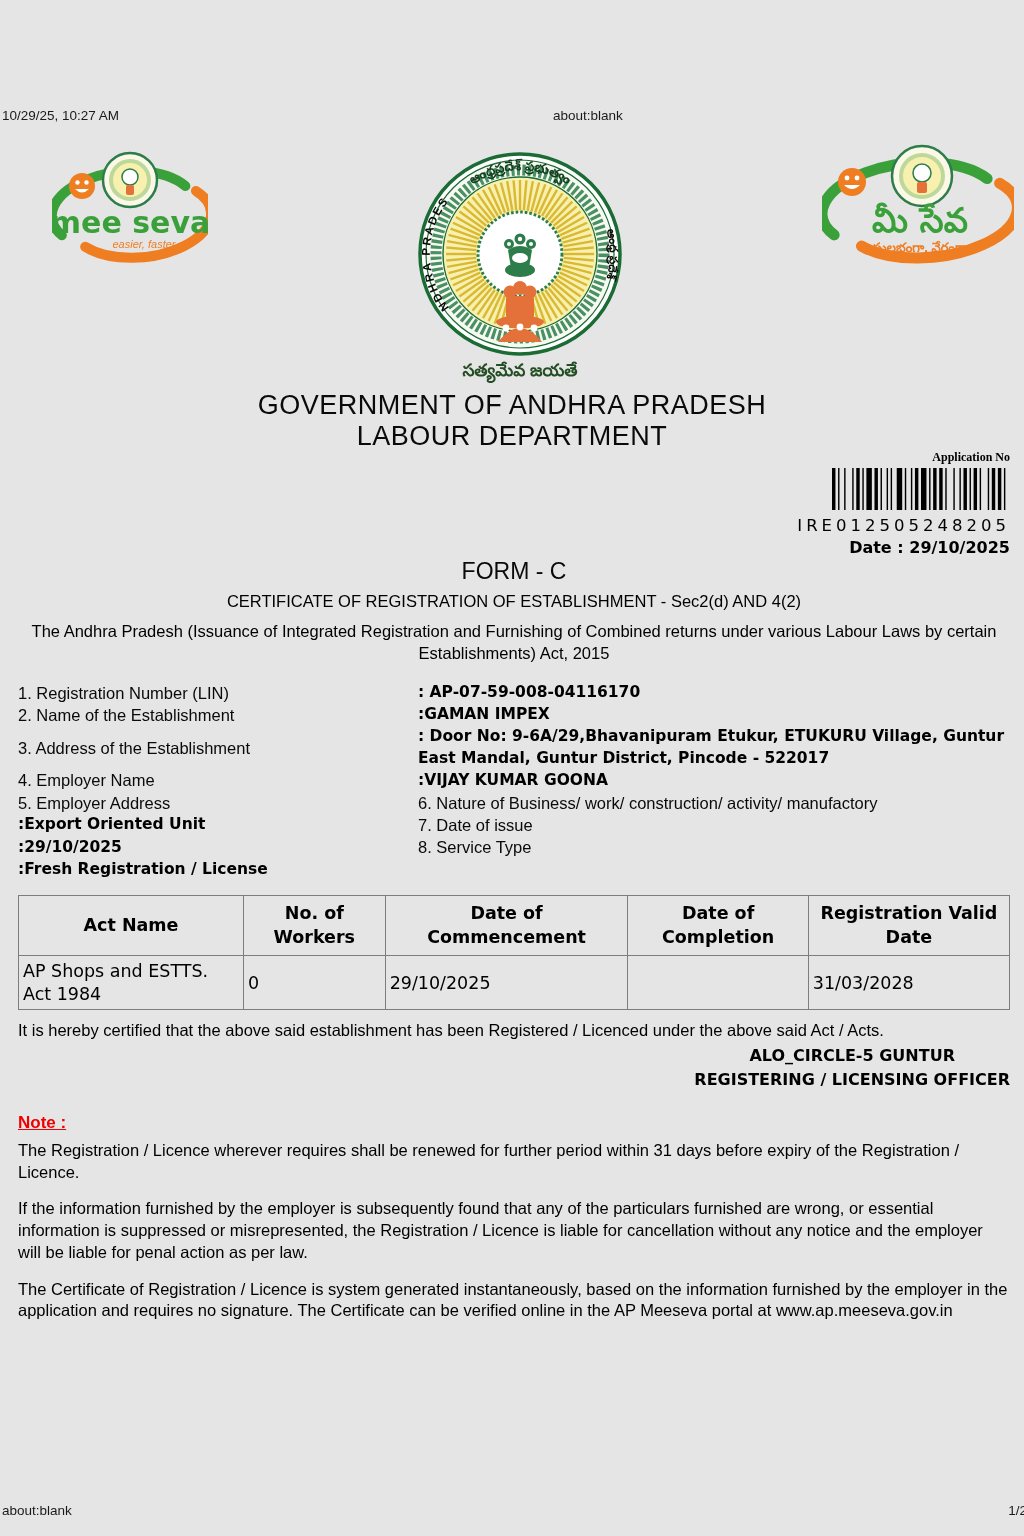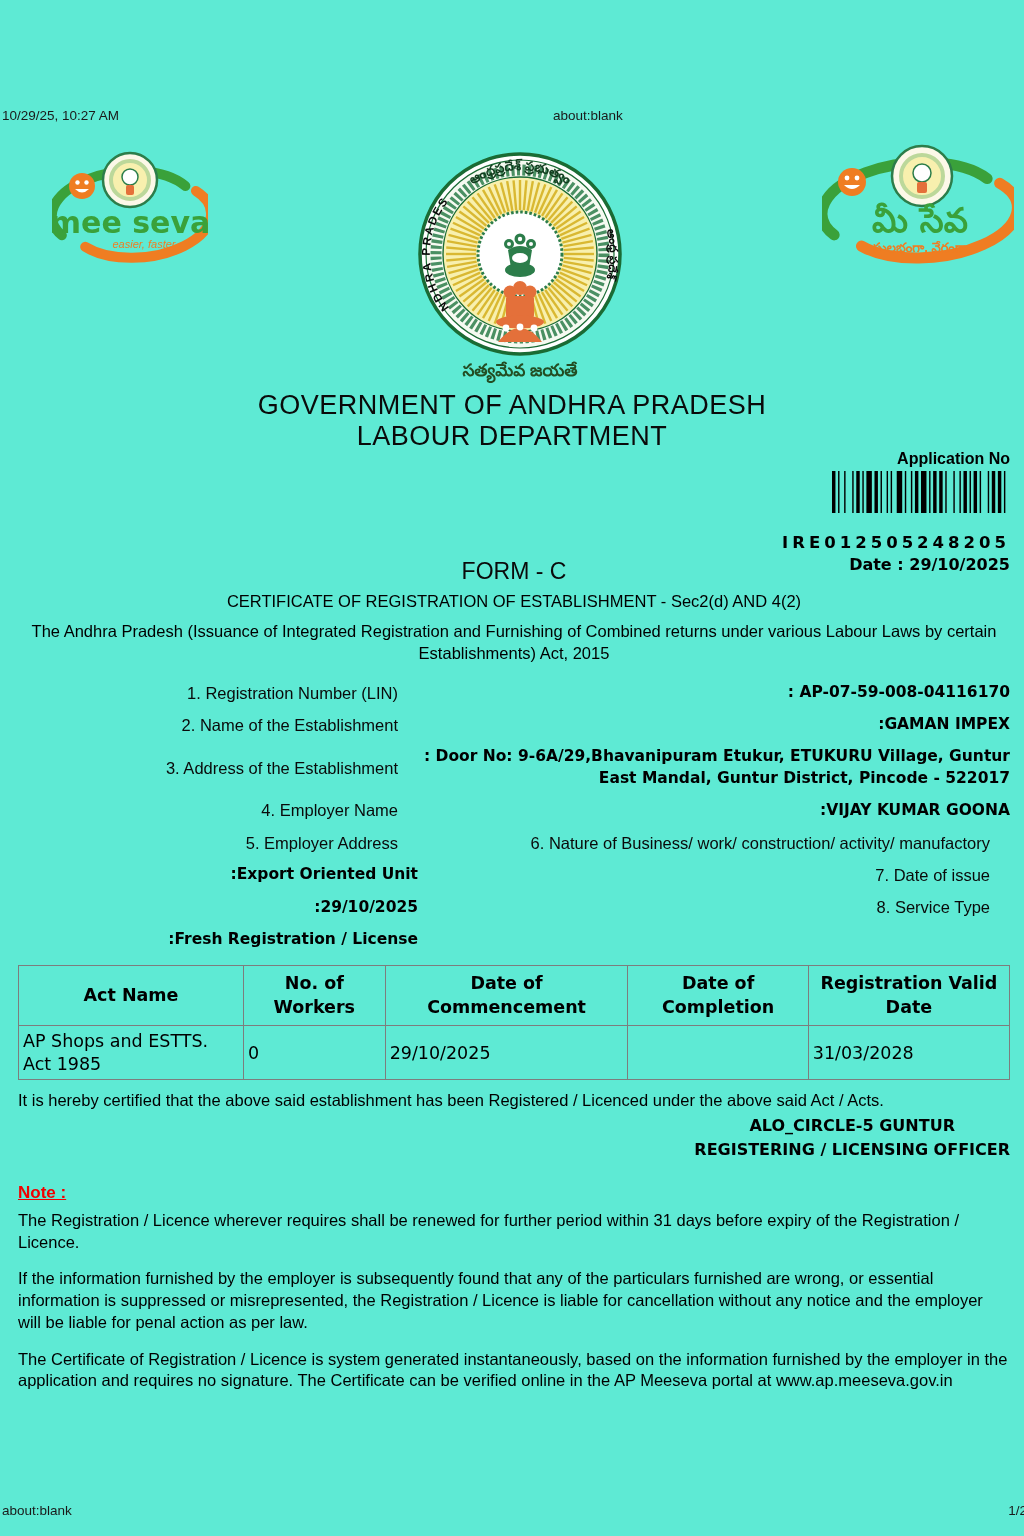--- a/index.html
+++ b/index.html
@@ -1,45 +1,45 @@
 <!DOCTYPE html>
 <html><head>
 <meta charset="utf-8">
 <style>
   * { margin:0; padding:0; box-sizing:border-box; }
   html,body { background:#fff; }
   .page {
-    position:relative; width:1024px; height:1536px; background:#5eead4;
+    position:relative; width:1024px; height:1536px; background:#e5e5e5;
     font-family:"Liberation Sans", sans-serif; color:#000; overflow:hidden;
   }
   
   .print-header { position:absolute; top:108px; left:0; right:0; height:20px; font-size:13.5px; color:#1a1a1a; }
   .print-header .ph-left { position:absolute; left:2px; top:0; }
   .print-header .ph-center { position:absolute; left:553px; top:0; }
   .print-footer { position:absolute; top:1503px; left:0; right:0; height:20px; font-size:13.5px; color:#1a1a1a; }
   .print-footer .pf-left { position:absolute; left:2px; top:0; }
   .print-footer .pf-right { position:absolute; right:-3px; top:0; }
   
   .logo-left  { position:absolute; left:52px;  top:148px; width:156px; height:120px; }
   .logo-right { position:absolute; left:822px; top:140px; width:192px; height:128px; }
   .emblem     { position:absolute; left:412px; top:146px; width:216px; height:240px; }
   
   .gov-title { position:absolute; top:390px; left:0; width:1024px; text-align:center;
                font-size:27px; letter-spacing:.5px; color:#0a0a0a; line-height:1.15; }
   .app-block { position:absolute; top:450px; right:14px; width:260px; text-align:right; }
-  .app-label  { font-family:Liberation Sans, sans-serif; font-weight:bold; font-size:16px; }
+  .app-label  { font-family:Liberation Serif, serif; font-weight:bold; font-size:12px; }
   .barcode-wrap { margin-top:3px; }
-  .app-number { font-family:"DejaVu Sans", sans-serif; font-weight:bold; font-size:16.5px; letter-spacing:4px; margin-top:16px; }
+  .app-number { font-family:"DejaVu Sans", sans-serif; font-weight:normal; font-size:16.5px; letter-spacing:4px; margin-top:2px; }
   .app-date   { font-family:"DejaVu Sans", sans-serif; font-weight:bold; font-size:16px; margin-top:3px; }
   
   .flow { position:absolute; left:18px; top:558px; width:992px; }
   .form-title { text-align:center; font-size:23px; color:#0a0a0a; }
   .form-subtitle { text-align:center; font-size:16.5px; margin-top:7px; }
   .form-act { text-align:center; font-size:16.5px; margin-top:9px; line-height:1.35; padding:0 10px; }
-  .fields { display:grid; grid-template-columns:400px 1fr; row-gap:10px; margin-top:17px; align-items:center;text-align:right; }
+  .fields { display:grid; grid-template-columns:400px 1fr; row-gap:0; margin-top:17px; align-items:center; }
   .f-label { font-size:16.5px; line-height:1.35; color:#0a0a0a; padding-right:20px; }
   .f-value { font-family:"DejaVu Sans", sans-serif; font-weight:bold; font-size:15.5px; line-height:1.4; }
   table.acts { width:100%; border-collapse:collapse; margin-top:15px;
                font-family:"DejaVu Sans", sans-serif; }
   table.acts th, table.acts td { border:1px solid #7d7d7d; }
   table.acts th { font-size:17.5px; font-weight:bold; text-align:center; padding:6px 4px; height:56px; line-height:1.35; }
   table.acts td { font-size:17.5px; font-weight:normal; text-align:left; padding:2px 4px; height:54px; vertical-align:middle; line-height:1.3; }
   .col-act{width:22.7%;} .col-workers{width:14.3%;margin-top:13px;} .col-comm{width:24.5%;} .col-compl{width:18.2%;} .col-valid{width:20.3%;}
   .cert-statement { font-size:16.5px; margin-top:11px; }
   .officer-block { width:fit-content; margin-left:auto; margin-top:4px; text-align:center;
@@ -295,21 +295,21 @@
         <tr>
           <th class="col-act">Act Name</th>
           <th class="col-workers">No. of Workers</th>
           <th class="col-comm">Date of Commencement</th>
           <th class="col-compl">Date of Completion</th>
           <th class="col-valid">Registration Valid Date</th>
         </tr>
       </thead>
       <tbody>
         <tr>
-          <td>AP Shops and ESTTS. Act 1985</td>
+          <td>AP Shops and ESTTS. Act 1984</td>
           <td>0</td>
           <td>29/10/2025</td>
           <td></td>
           <td>31/03/2028</td>
         </tr>
       </tbody>
     </table>
 
     <div class="cert-statement">It is hereby certified that the above said establishment has been Registered / Licenced under the above said Act / Acts.</div>
 

